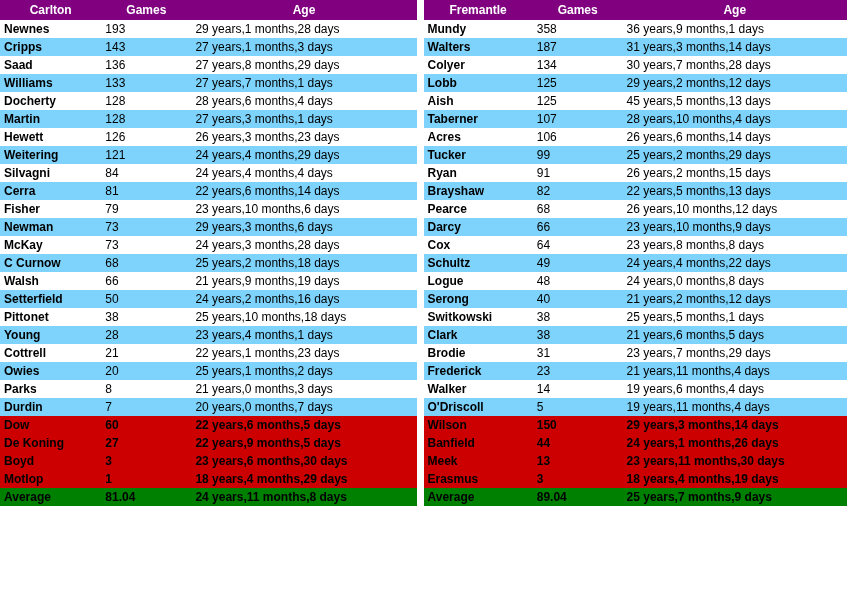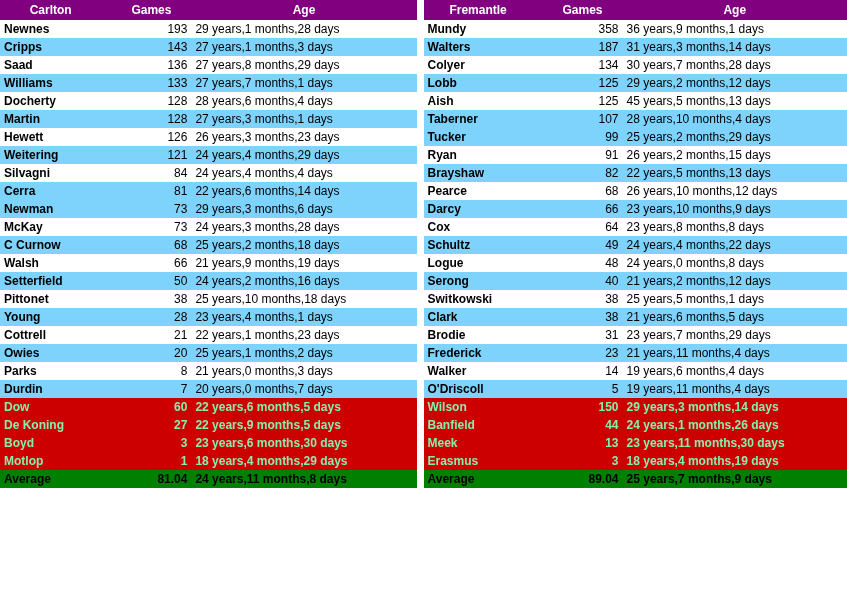--- a/index.html
+++ b/index.html
@@ -32,24 +32,24 @@
       font-weight: bold;
       padding: 3px 20px;
     }
     .team-header {
       background: #800080;
       color: #fff;
       font-weight: bold;
     }
     .row-white { background: #fff; }
     .row-gray { background: #7dd3fc; }
-    .row-red { background: #cc0000; color: #86efac; font-weight: bold; }
+    .row-red { background: #cc0000; color: #000000; font-weight: bold; }
     .row-avg { background: #008000; color: #000000; font-weight: bold; margin-left: 36px; }
     .col-name { font-weight: bold; min-width: 90px; }
-    .col-games { text-align: right; min-width: 50px; }
+    .col-games { min-width: 50px; }
     .col-age { min-width: 200px; }
     .divider {
       width: 7px;
       background: #fff;
     }
   </style>
 </head>
 <body>
 
 <div class="container">
@@ -106,20 +106,25 @@
         <tr class="row-white">
           <td class="col-name">Silvagni</td>
           <td class="col-games">84</td>
           <td class="col-age">24 years,4 months,4 days</td>
         </tr>
         <tr class="row-gray">
           <td class="col-name">Cerra</td>
           <td class="col-games">81</td>
           <td class="col-age">22 years,6 months,14 days</td>
         </tr>
+        <tr class="row-white">
+          <td class="col-name">Fisher</td>
+          <td class="col-games">79</td>
+          <td class="col-age">23 years,10 months,6 days</td>
+        </tr>
         <tr class="row-gray">
           <td class="col-name">Newman</td>
           <td class="col-games">73</td>
           <td class="col-age">29 years,3 months,6 days</td>
         </tr>
         <tr class="row-white">
           <td class="col-name">McKay</td>
           <td class="col-games">73</td>
           <td class="col-age">24 years,3 months,28 days</td>
         </tr>
@@ -232,20 +237,25 @@
         <tr class="row-white">
           <td class="col-name">Aish</td>
           <td class="col-games">125</td>
           <td class="col-age">45 years,5 months,13 days</td>
         </tr>
         <tr class="row-gray">
           <td class="col-name">Taberner</td>
           <td class="col-games">107</td>
           <td class="col-age">28 years,10 months,4 days</td>
         </tr>
+        <tr class="row-white">
+          <td class="col-name">Acres</td>
+          <td class="col-games">106</td>
+          <td class="col-age">26 years,6 months,14 days</td>
+        </tr>
         <tr class="row-gray">
           <td class="col-name">Tucker</td>
           <td class="col-games">99</td>
           <td class="col-age">25 years,2 months,29 days</td>
         </tr>
         <tr class="row-white">
           <td class="col-name">Ryan</td>
           <td class="col-games">91</td>
           <td class="col-age">26 years,2 months,15 days</td>
         </tr>

